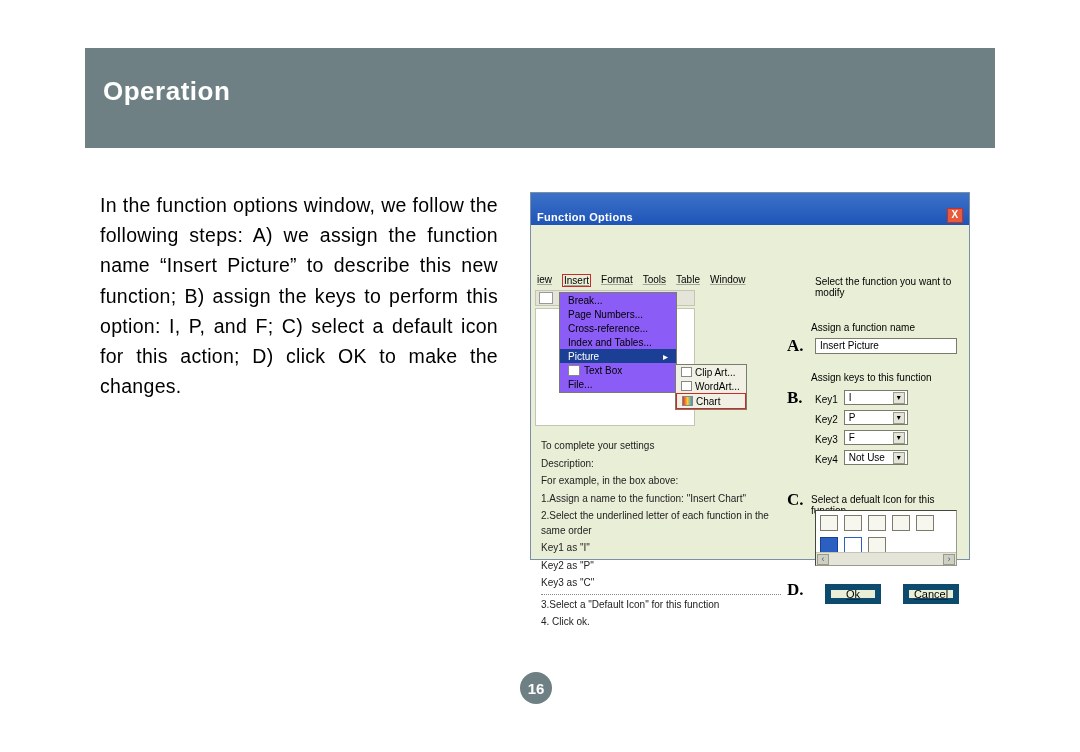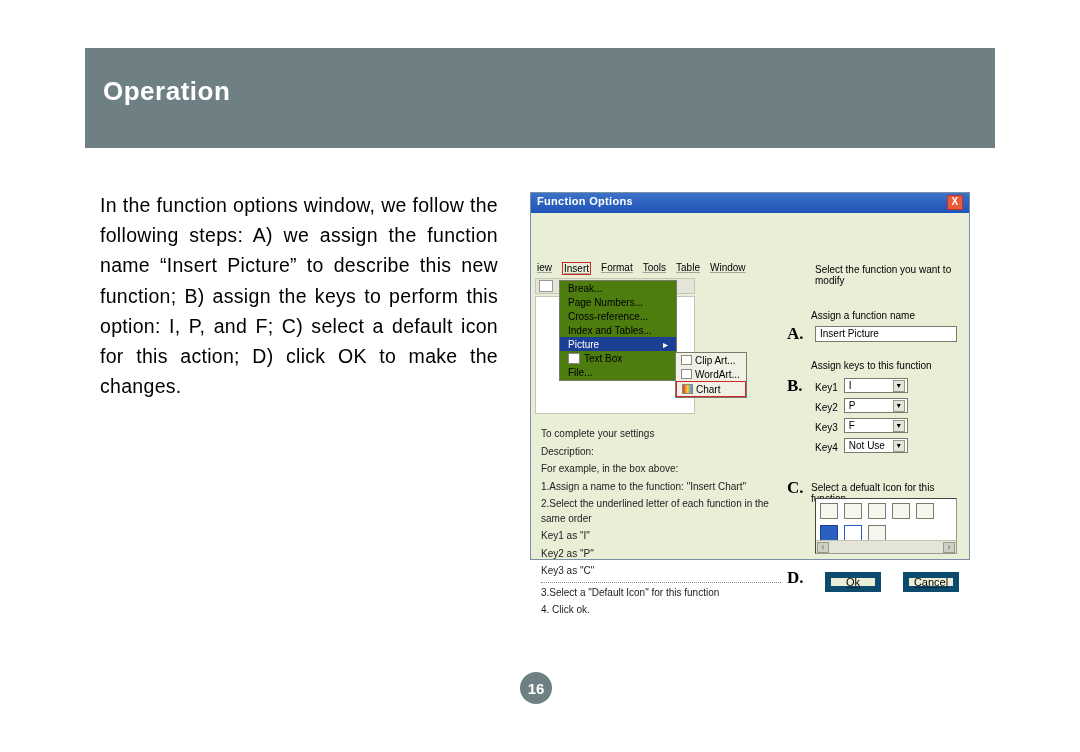--- a/index.html
+++ b/index.html
@@ -61,28 +61,28 @@
     top: 192px;
     width: 440px;
     height: 368px;
     background: #e9eed7;
     border: 1px solid #7b8fa6;
     font-size: 10px;
     font-family: Tahoma, Arial, sans-serif;
     color: #000;
   }
   .titlebar {
-    height: 20px;
+    height: 32px;
     background: linear-gradient(180deg,#3d72c9,#1e54b7);
     color: #fff;
     font-size: 11px;
     font-weight: bold;
     padding: 2px 6px;
     display: flex;
-    align-items: flex-start;
+    align-items: flex-end;
     justify-content: space-between;
     letter-spacing: 0.3px;
   }
   .closebtn {
     width: 16px; height: 15px;
     background: #e75b3a;
     border: 1px solid #b33;
     color: #fff;
     font-size: 10px;
     line-height: 12px;
@@ -112,21 +112,21 @@
     border: 1px solid #c5c5b3;
   }
   .tbrow .tb-ic {
     display:inline-block; width:14px; height:12px; margin:1px 3px;
     background:#fff; border:1px solid #999;
   }
   .menu-drop {
     position: absolute;
     left: 28px; top: 26px;
     width: 118px;
-    background: #4d7c0f;
+    background: #8b5cf6;
     border: 1px solid #7b7b6c;
     font-size: 10px;
   }
   .menu-drop .mi { padding: 1.5px 8px; white-space: nowrap; }
   .menu-drop .mi.sel {
     background: #1b3f94;
     color: #ffffff;
     display: flex; justify-content: space-between; align-items: center;
   }
   .menu-drop .mi .ic {

